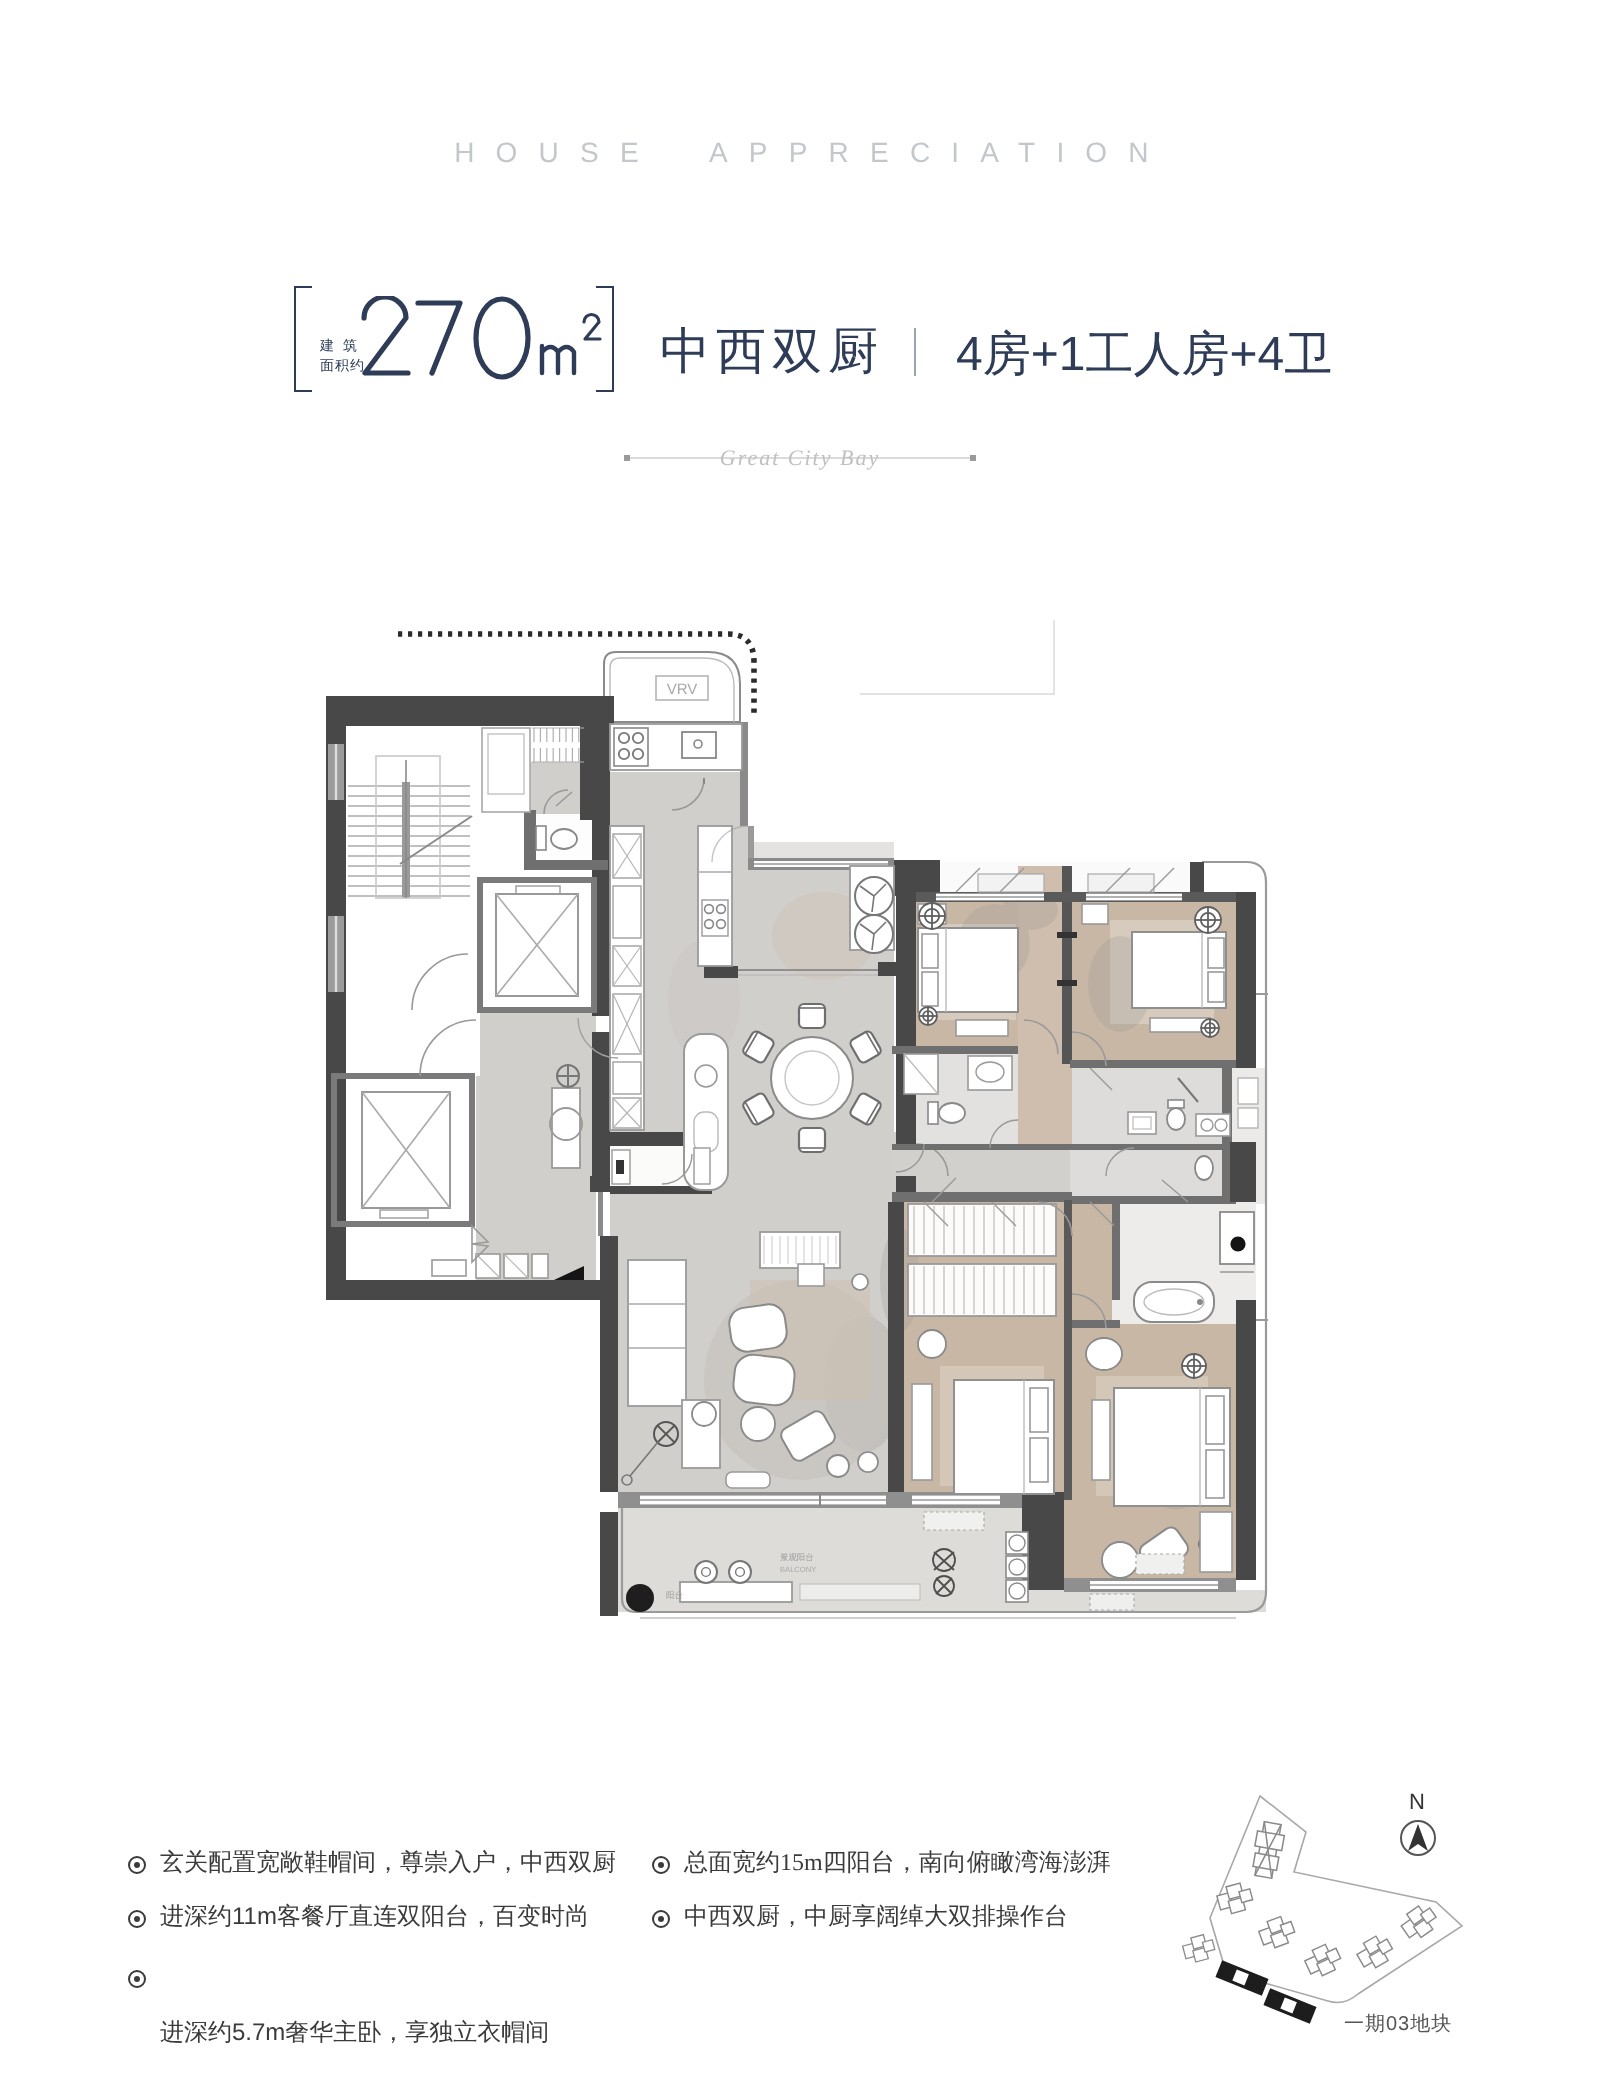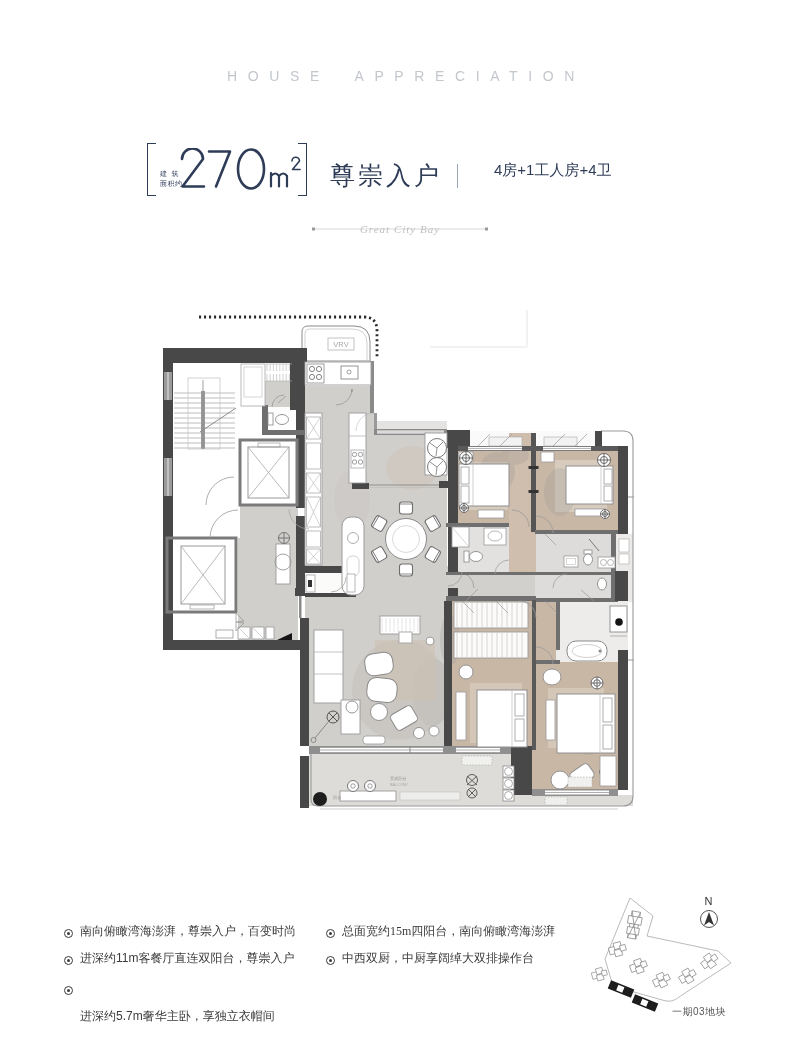--- a/index.html
+++ b/index.html
@@ -4,21 +4,21 @@
 <style>
 html,body{margin:0;padding:0;background:#fff;}
 body{width:800px;height:1048px;position:relative;font-family:"Liberation Sans",sans-serif;overflow:hidden;}
 .abs{position:absolute;}
 .toptitle{top:68px;left:6px;width:800px;text-align:center;color:#c3c7cc;font-size:14px;letter-spacing:10.6px;font-weight:400;}
 .bl{top:143px;left:147px;width:8px;height:51px;border-left:1.5px solid #2e3c58;border-top:1.5px solid #2e3c58;border-bottom:1.5px solid #2e3c58;}
 .br{top:143px;left:298px;width:8px;height:51px;border-right:1.5px solid #2e3c58;border-top:1.5px solid #2e3c58;border-bottom:1.5px solid #2e3c58;}
 .smalltxt{top:169px;left:160px;font-size:7px;line-height:10px;letter-spacing:0.5px;color:#2e3c58;}
 .t1{top:159px;left:330px;font-size:25px;letter-spacing:3px;color:#2e3c58;}
 .sep{top:164px;left:457px;width:1px;height:24px;background:#9aa5b4;}
-.t2{top:161px;left:494px;font-size:15px;letter-spacing:0px;color:#2e3c58;}
+.t2{top:161px;left:478px;font-size:24px;letter-spacing:0px;color:#2e3c58;}
 .bullet{display:inline-block;width:7px;height:7px;border:1px solid #3b3b3b;border-radius:50%;position:relative;vertical-align:middle;}
 .bullet::after{content:"";position:absolute;left:2px;top:2px;width:3px;height:3px;border-radius:50%;background:#3b3b3b;}
 .note{font-size:12px;color:#3b3b3b;letter-spacing:0;}
 </style>
 </head>
 <body>
 <div class="abs toptitle">HOUSE APPRECIATION</div>
 
 <div class="abs bl"></div>
 <div class="abs br"></div>
@@ -27,21 +27,21 @@
   <g stroke="#2e3c58" stroke-width="2.6" fill="none" stroke-linecap="round" stroke-linejoin="round">
     <path d="M2 11 A 10.5 10.5 0 0 1 23 11 L 2.5 38.5 L 24 38.5"></path>
     <path d="M29 3.5 L 50 3.5 L 36 38.5"></path>
     <ellipse cx="71" cy="21" rx="13" ry="19.5"></ellipse>
   </g>
   <g stroke="#2e3c58" stroke-width="2.2" fill="none" stroke-linecap="round" stroke-linejoin="round">
     <path d="M91 38.5 L91 25 M91 28 Q95.5 23 99 28 L99 38.5 M99 28 Q103.5 23 107 28 L107 38.5"></path>
     <path d="M112 13 A 3.6 3.6 0 0 1 119.5 13 L 112.5 21.5 L 120 21.5" stroke-width="1.6"></path>
   </g>
 </svg>
-<div class="abs t1">尊崇入户</div>
+<div class="abs t1">中西双厨</div>
 <div class="abs sep"></div>
 <div class="abs t2">4房+1工人房+4卫</div>
 
 <svg class="abs" style="top:220px;left:300px;" width="200" height="20" viewBox="0 0 200 20">
   <line x1="14" y1="9" x2="186" y2="9" stroke="#cecece" stroke-width="0.8"></line>
   <rect x="12" y="7.5" width="3" height="3" fill="#9a9a9a"></rect>
   <rect x="185" y="7.5" width="3" height="3" fill="#9a9a9a"></rect>
 
   <text x="100" y="12.5" text-anchor="middle" font-family="Liberation Serif" font-style="italic" font-size="11" fill="#c0c0c0" letter-spacing="1">Great City Bay</text>
 </svg>
@@ -512,23 +512,23 @@
     <circle cx="508.5" cy="795.5" r="4" fill="none" stroke="#8a8a8a" stroke-width="0.7"></circle>
 <path d="M512 510 A17 17 0 0 1 529 527" fill="none" stroke="#999" stroke-width="0.8"></path>
 <path d="M536 516 A17 17 0 0 1 553 533" fill="none" stroke="#999" stroke-width="0.8"></path>
 <path d="M519 601 A17 17 0 0 1 536 618" fill="none" stroke="#999" stroke-width="0.8"></path>
 <path d="M553 664 A17 17 0 0 0 536 647" fill="none" stroke="#999" stroke-width="0.8"></path>
 <path d="M462 572 A14 14 0 0 1 448 586" fill="none" stroke="#999" stroke-width="0.7"></path>
 <path d="M462 601 L474 613 M496 601 L508 613 M545 534 L556 545" stroke="#999" stroke-width="0.7" fill="none"></path>
 </svg>
 
 <div class="abs" style="top:924px;left:64px;"><span class="bullet"></span></div>
-<div class="abs note" style="top:923px;left:80px;">南向俯瞰湾海澎湃，尊崇入户，百变时尚</div>
+<div class="abs note" style="top:923px;left:80px;">玄关配置宽敞鞋帽间，尊崇入户，中西双厨</div>
 <div class="abs" style="top:951px;left:64px;"><span class="bullet"></span></div>
-<div class="abs note" style="top:950px;left:80px;">进深约11m客餐厅直连双阳台，尊崇入户</div>
+<div class="abs note" style="top:950px;left:80px;">进深约11m客餐厅直连双阳台，百变时尚</div>
 <div class="abs" style="top:981px;left:64px;"><span class="bullet"></span></div>
 <div class="abs note" style="top:980px;left:80px;margin-top:28px;">进深约5.7m奢华主卧，享独立衣帽间</div>
 <div class="abs" style="top:924px;left:326px;"><span class="bullet"></span></div>
 <div class="abs note" style="top:923px;left:342px;font-family:Liberation Serif, serif;">总面宽约15m四阳台，南向俯瞰湾海澎湃</div>
 <div class="abs" style="top:951px;left:326px;"><span class="bullet"></span></div>
 <div class="abs note" style="top:950px;left:342px;">中西双厨，中厨享阔绰大双排操作台</div>
 
 <svg class="abs" style="top:885px;left:585px;" width="215" height="140" viewBox="0 0 215 140">
 <path d="M45 13 L68 31 L62 51 L133 66 L146 78 L94 112 Q87 118 79 115.5 L28 101 L20 74 Z" fill="none" stroke="#a8a8a8" stroke-width="0.8"></path>
 <g transform="translate(32,64) rotate(-15) scale(0.8)" fill="#fff" stroke="#8a8a8a" stroke-width="0.9">

